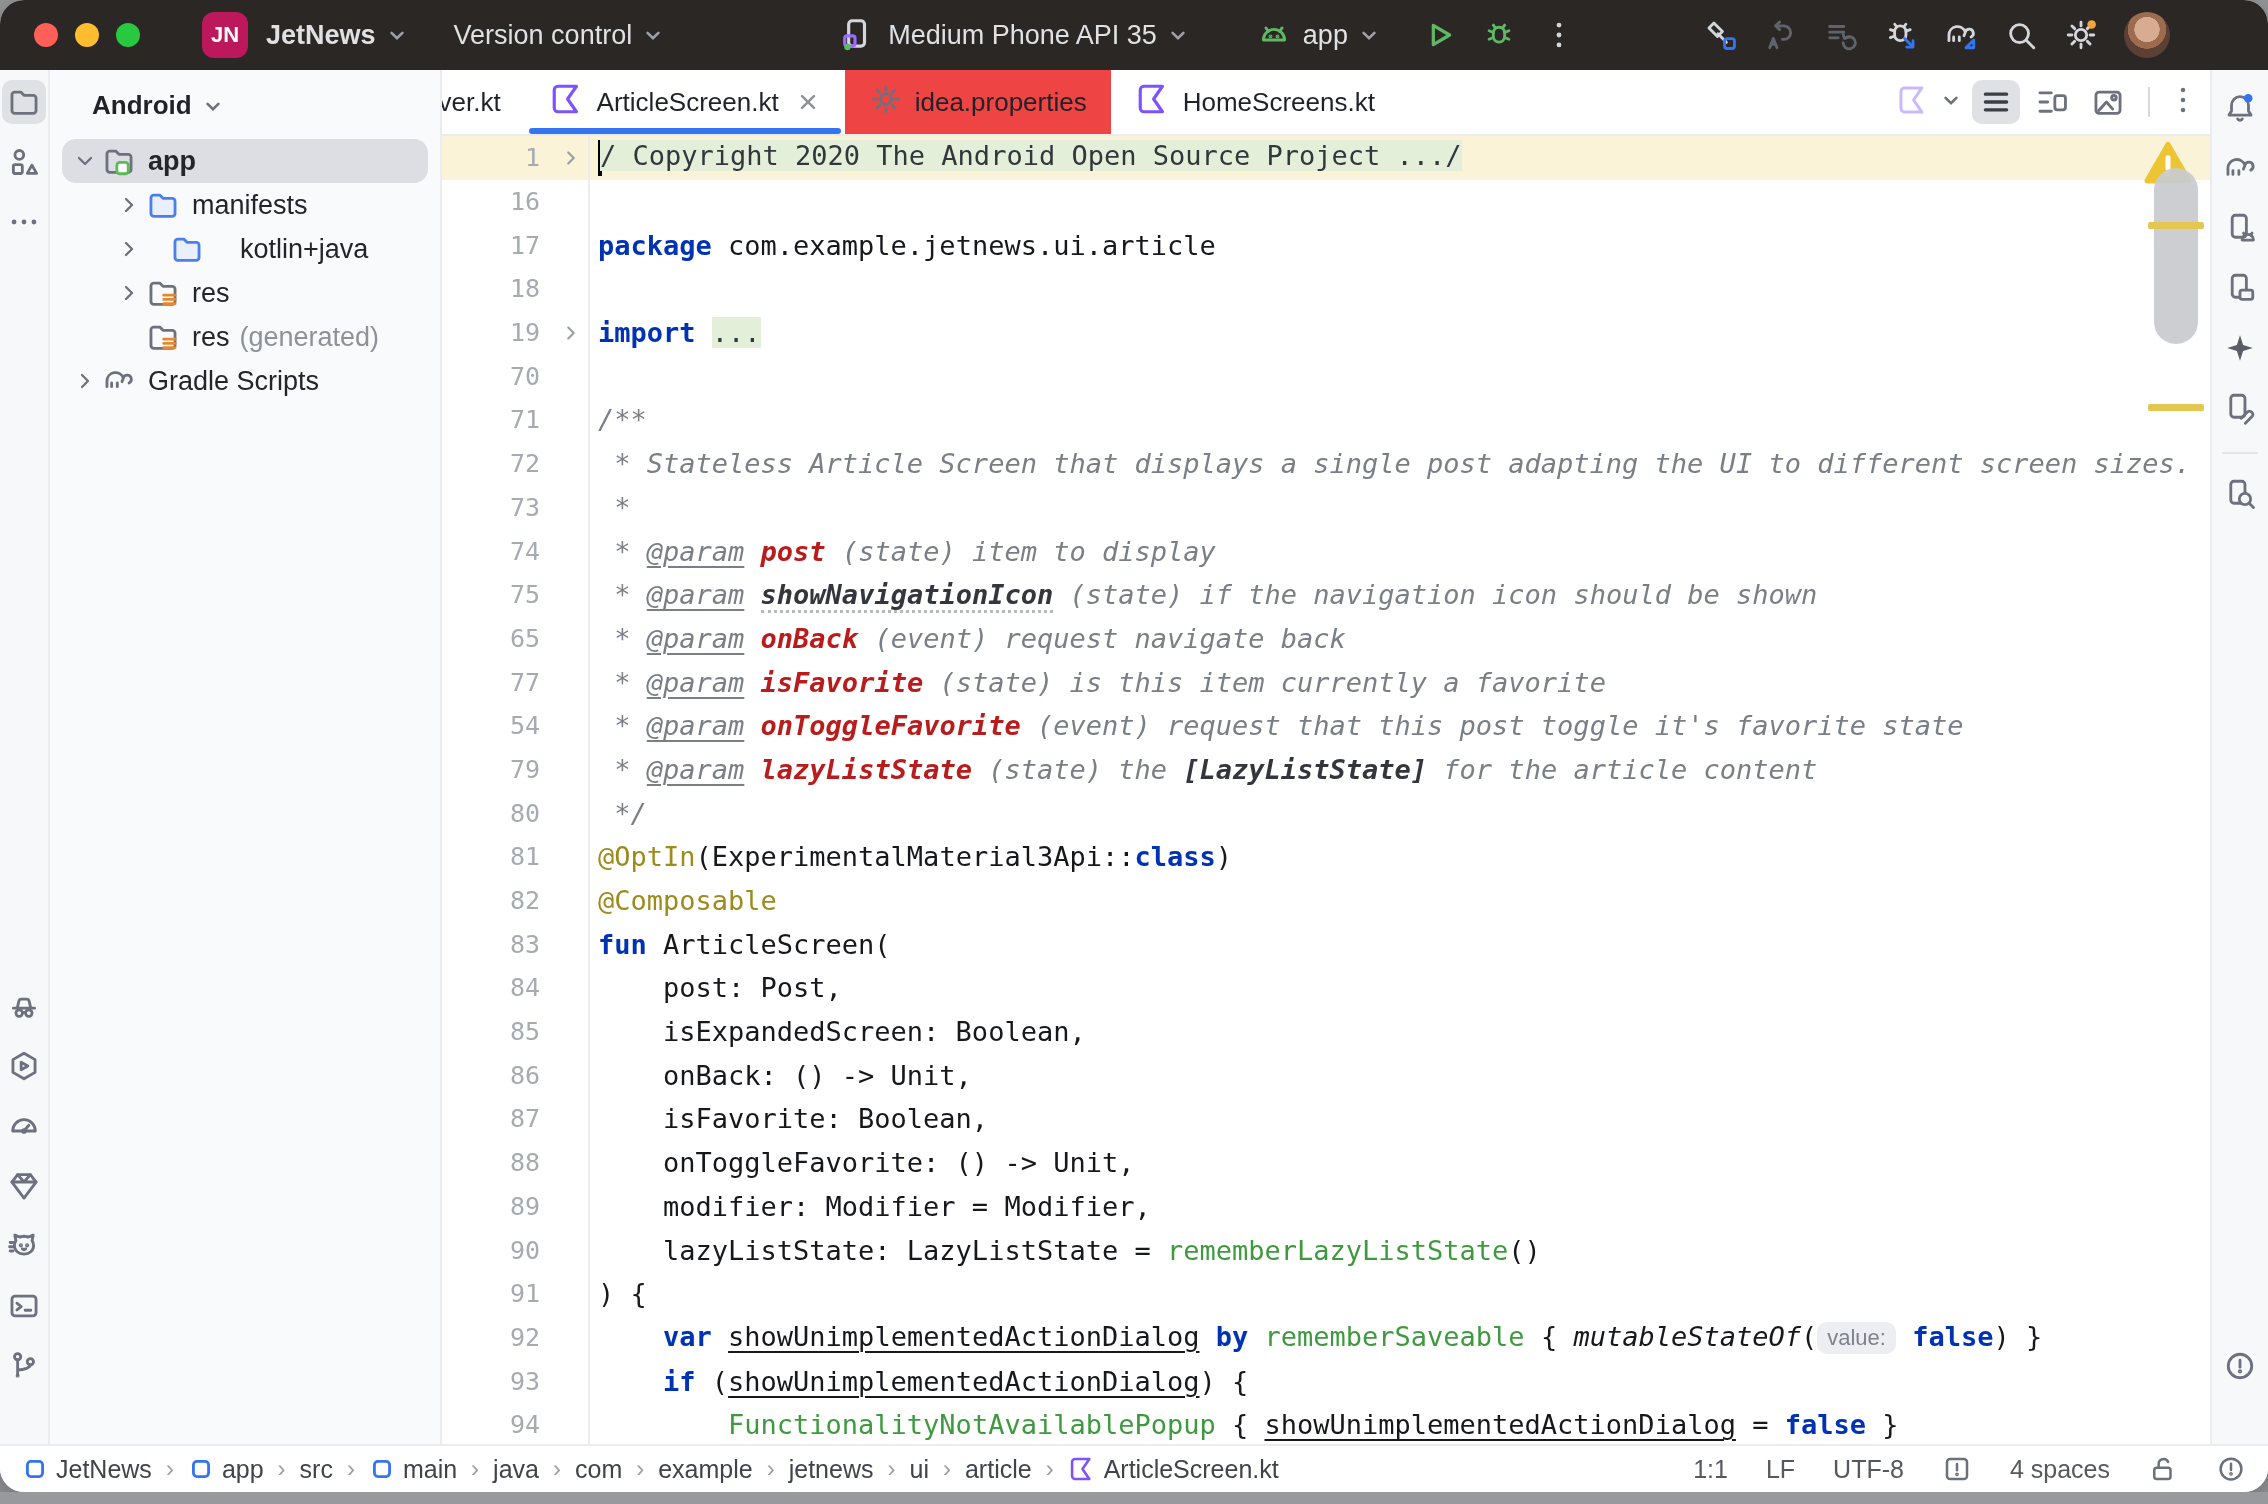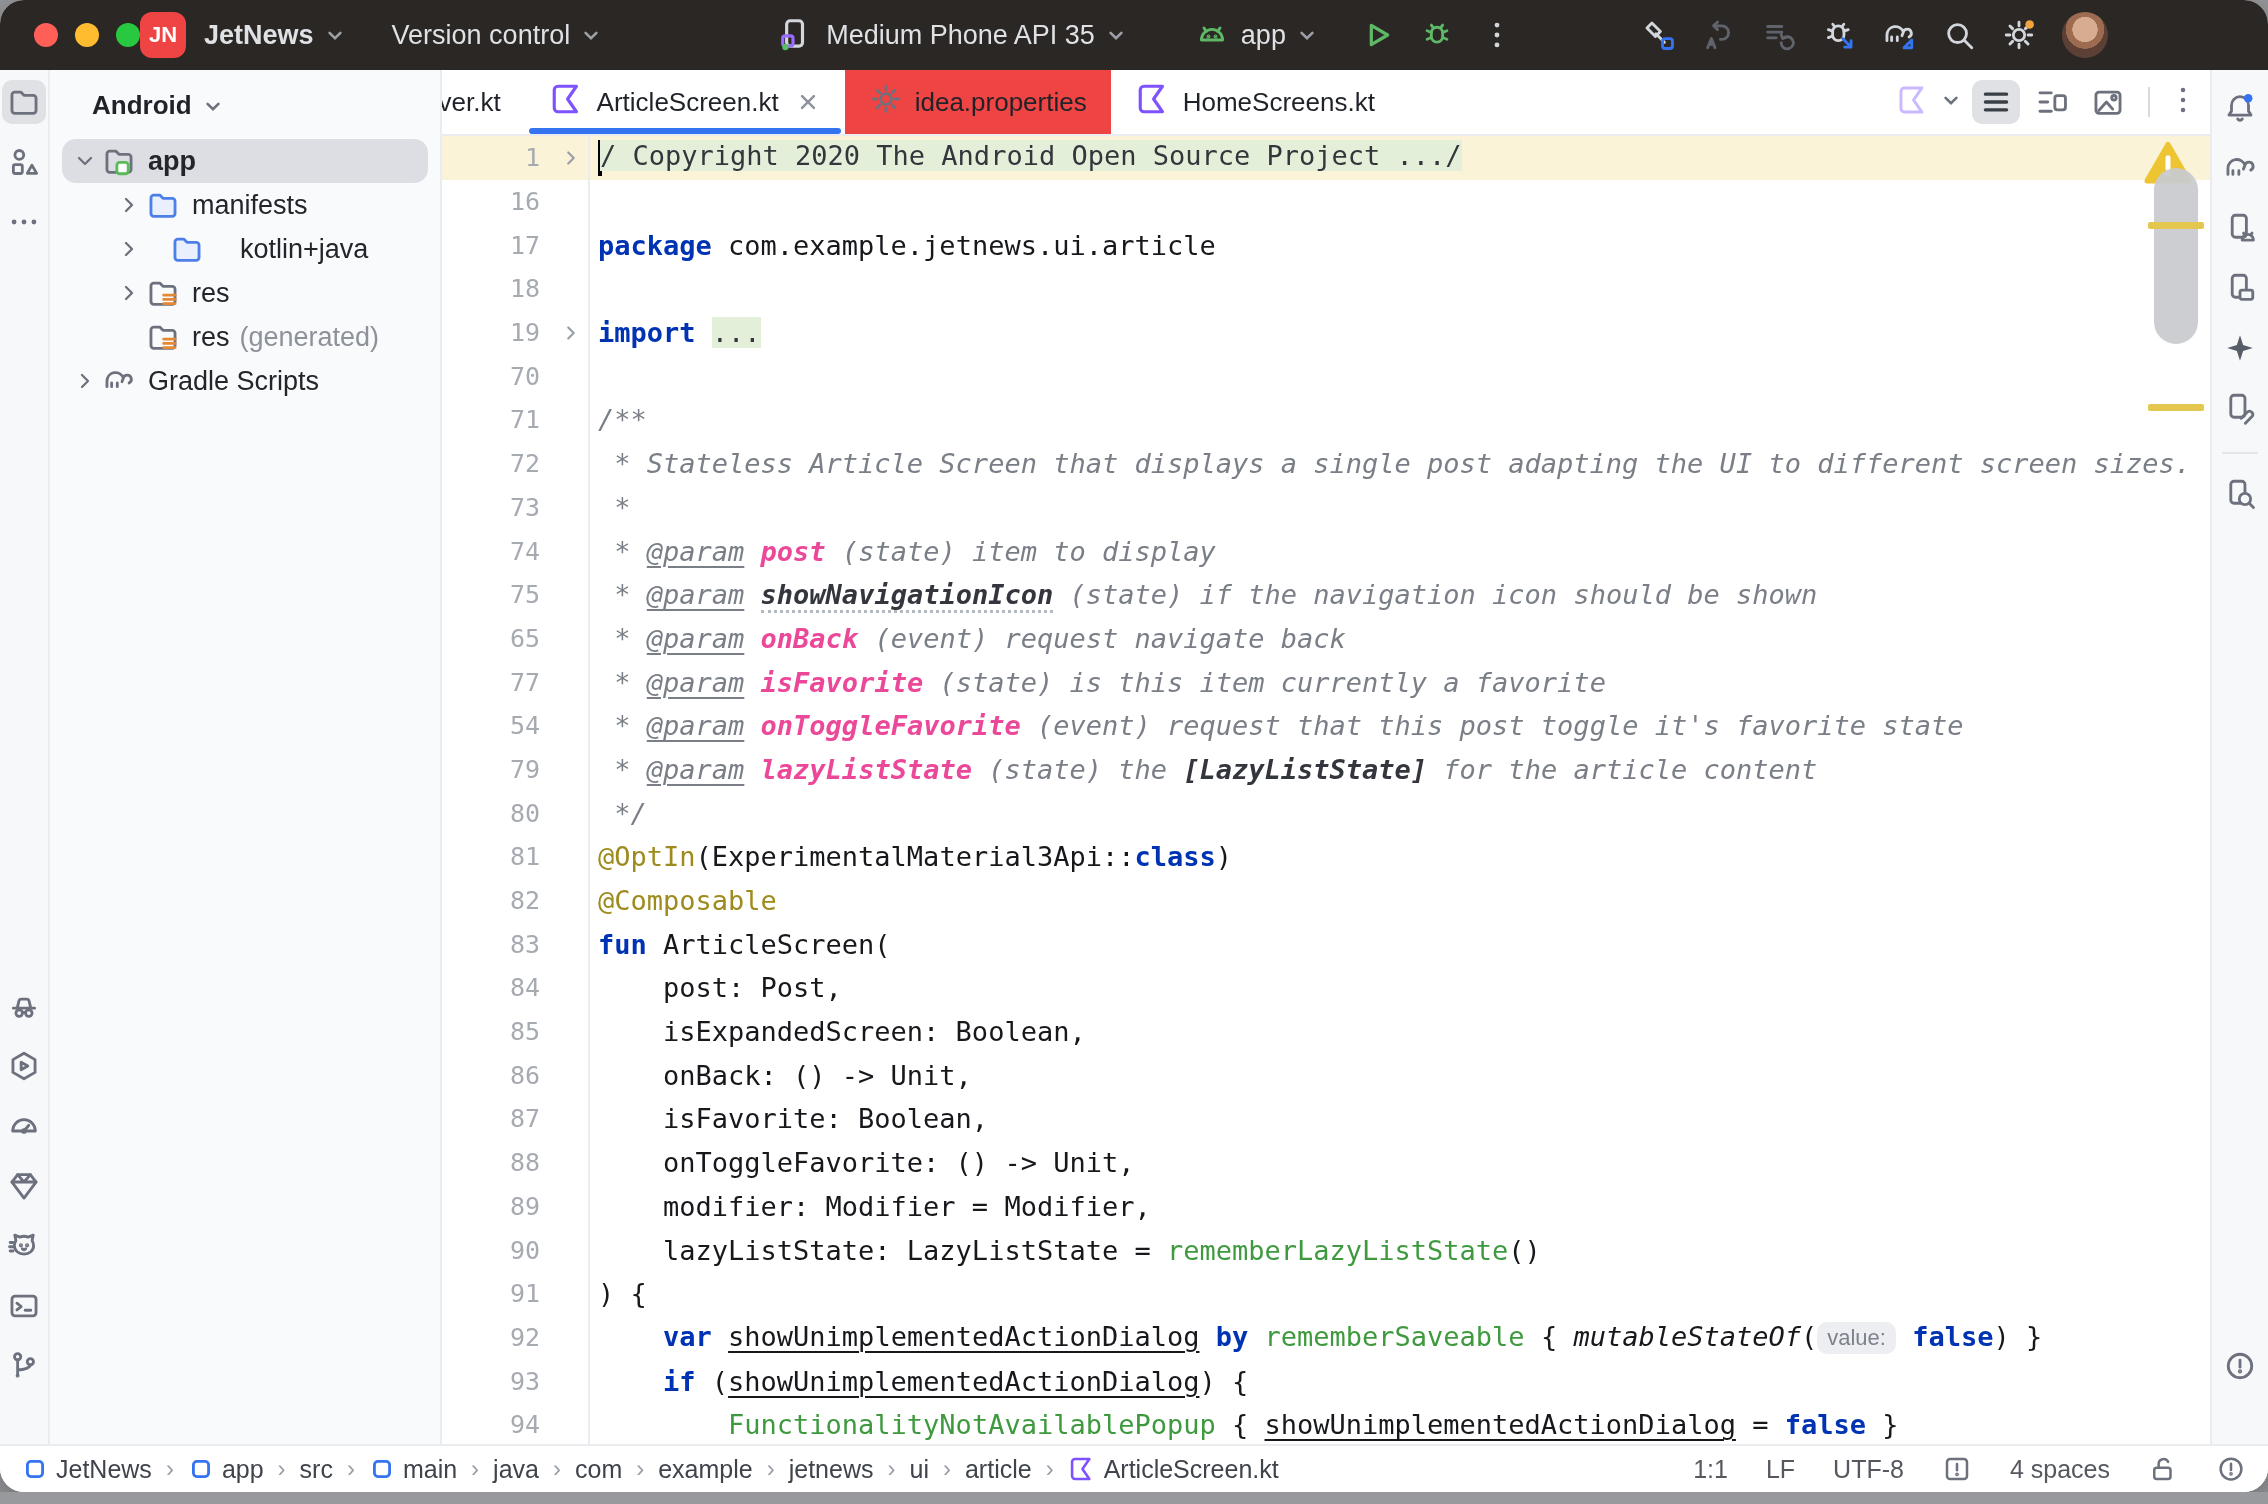--- a/index.html
+++ b/index.html
@@ -3,22 +3,22 @@
 <meta charset="utf-8">
 <style>
   html,body{margin:0;padding:0;background:#98999c;font-family:"Liberation Sans",sans-serif;}
   .window{width:2268px;height:1492px;background:#ffffff;border-radius:24px;overflow:hidden;
           display:flex;flex-direction:column;box-shadow:0 10px 40px rgba(0,0,0,.35);}
   
   .titlebar{height:70px;background:#2a2725;display:flex;align-items:center;flex:0 0 auto;color:#dfe1e5;}
   .traffic{display:flex;gap:17px;margin-left:34px;}
   .tl{width:24px;height:24px;border-radius:50%;}
   .tl.red{background:#ff5f57}.tl.yellow{background:#febc2e}.tl.green{background:#28c840}
-  .jn-badge{width:46px;height:46px;border-radius:12px;background:#ef4444;color:#fff;font-weight:bold;
-            font-size:22px;display:flex;align-items:center;justify-content:center;}
+  .jn-badge{width:46px;height:46px;border-radius:12px;background:#be185d;color:#fff;font-weight:bold;
+            font-size:22px;display:flex;align-items:center;justify-content:center;margin-left:62px;}
   .tb-label{font-size:27px;margin-left:16px;}
   .tb-label.bold{font-weight:bold;}
   .tico{display:inline-flex;align-items:center;justify-content:center;margin-left:26px;}
   .tico svg{display:block;}
   .chev{margin-left:8px;display:inline-flex;}
   .avatar{width:46px;height:46px;border-radius:50%;margin-left:26px;margin-right:22px;
           background:radial-gradient(circle at 50% 38%,#d8ac90 0 34%,#9c6b50 35% 52%,#5d4035 53% 100%);}
   
   .main{flex:1;display:flex;min-height:0;background:#fff;}
   .rail{background:#f7f8fa;display:flex;flex-direction:column;align-items:center;flex:0 0 auto;}
@@ -55,21 +55,21 @@
   .code-line{display:flex;height:43.7px;align-items:center;}
   .code-line.caret-row{background:#fbf3d7;}
   .gutter{width:146px;flex:0 0 auto;display:flex;align-items:center;position:relative;border-right:2px solid #ebecf0;height:100%;}
   .lnum{flex:1;text-align:right;padding-right:14px;font-size:25px;color:#a6aab1;}
   .foldcol{width:34px;display:flex;justify-content:center;}
   .codetxt{white-space:pre;font-size:27px;color:#16181c;padding-left:8px;}
   .s-kw{color:#0033b3;font-weight:bold;}
   .s-t{color:#16181c;}
   .s-c{color:#7a7f87;font-style:italic;}
   .s-tag{color:#7a7f87;font-style:italic;text-decoration:underline;text-decoration-thickness:2px;text-underline-offset:5px;}
-  .s-pn{color:#ec4899;font-weight:bold;font-style:italic;}
+  .s-pn{color:#b91c1c;font-weight:bold;font-style:italic;}
   .s-pnw{color:#33363c;font-weight:bold;font-style:italic;border-bottom:3px dotted #b4b9c0;}
   .s-ann{color:#9d8b1d;}
   .s-fn{color:#3f9a3f;}
   .s-u{color:#16181c;text-decoration:underline;text-decoration-thickness:2px;text-underline-offset:5px;}
   .s-i{color:#16181c;font-style:italic;}
   .s-b{color:#33363c;font-weight:bold;font-style:italic;}
   .s-fold{background:#e4efda;color:#33363b;}
   .s-chip{display:inline-block;background:#edeef2;color:#7d828c;font-family:"Liberation Sans",sans-serif;
           font-size:22px;border-radius:10px;padding:3px 10px;vertical-align:middle;font-style:normal;}
   .caret-bar{display:inline-block;width:4px;height:36px;background:#000;vertical-align:middle;margin-right:-2px;}

